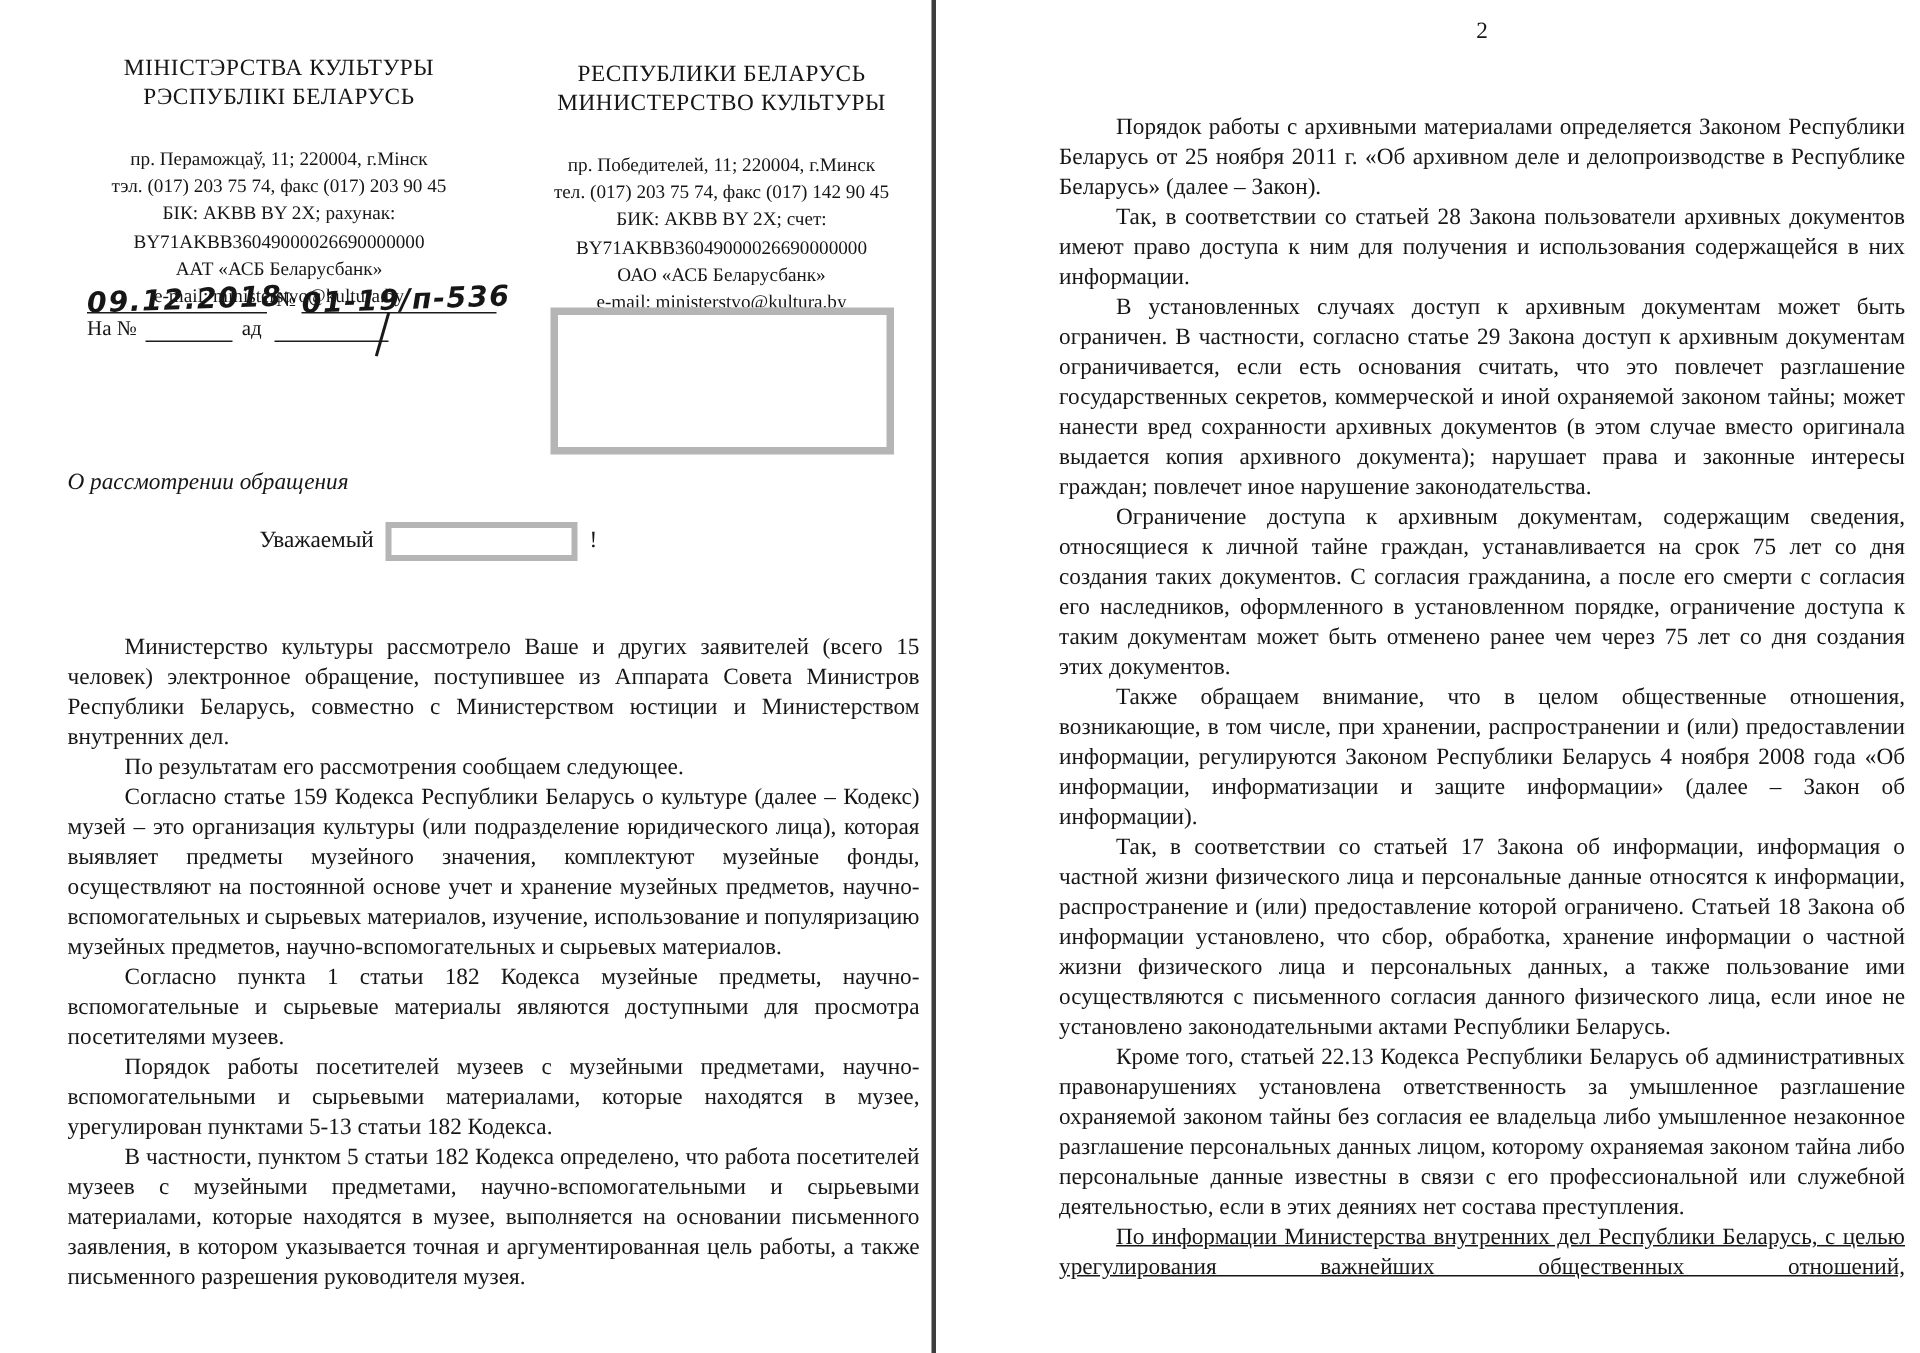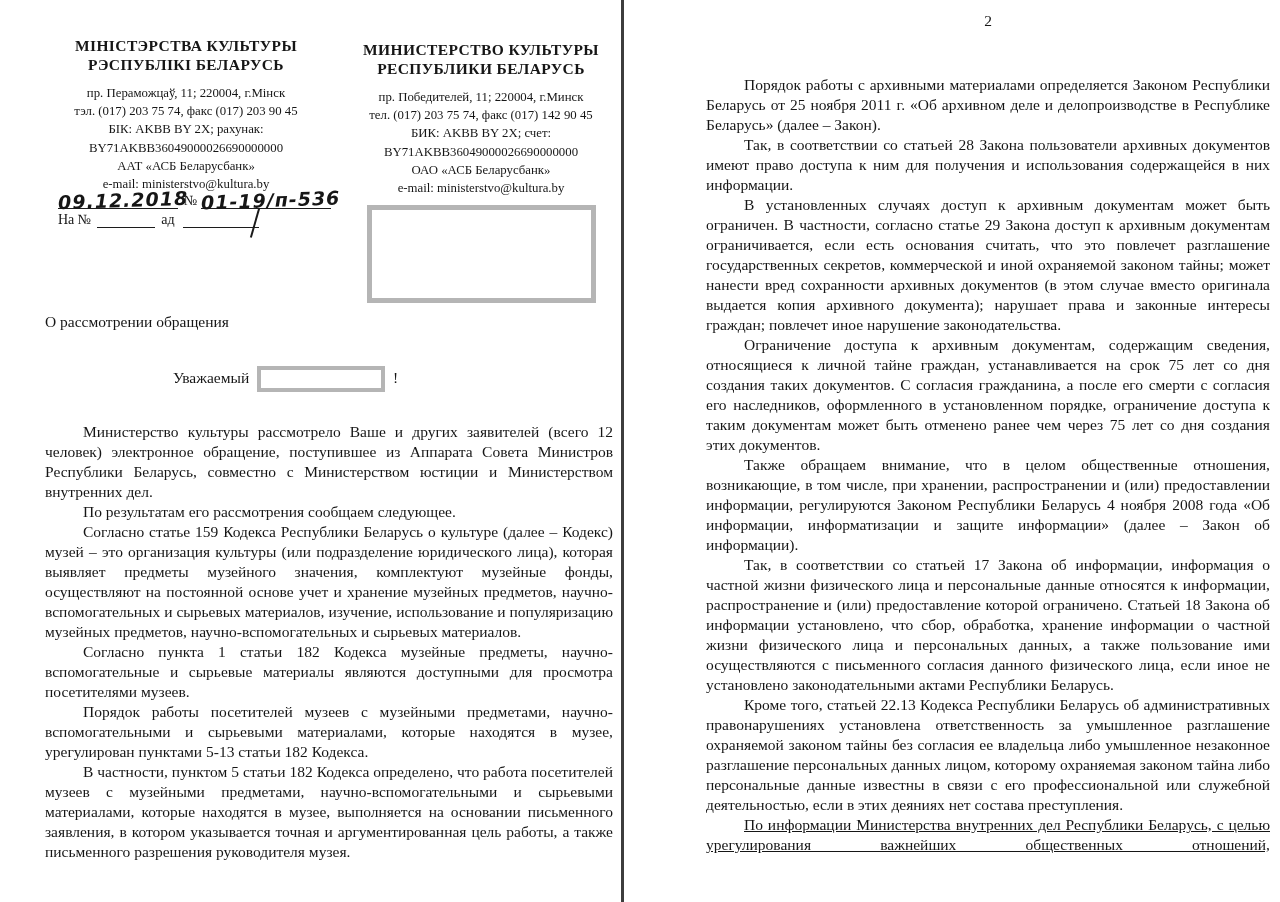--- a/index.html
+++ b/index.html
@@ -16,22 +16,22 @@
   .divider {
     position: absolute;
     left: 621px; top: 0;
     width: 3px; height: 902px;
     background: #3d3d3d;
   }
   
   .lh-col { position: absolute; text-align: center; }
   .lh-by { left: 38px;  top: 36px; width: 296px; }
   .lh-ru { left: 342px; top: 40px; width: 278px; }
-  .lh-title { font-weight: bold; font-size: 15.5px; line-height: 19px; letter-spacing: .4px; text-align: center; }
-  .lh-addr  { margin-top: 10px; font-size: 12.8px; line-height: 18.2px; }
+  .lh-title { font-weight: normal; font-size: 15.5px; line-height: 19px; letter-spacing: .4px; text-align: center; }
+  .lh-addr  { margin-top: 23px; font-size: 12.8px; line-height: 18.2px; }
   
   .ref { position: absolute; left: 58px; top: 186px; width: 290px; font-size: 14px; }
   .ref-row { display: flex; align-items: flex-end; }
   .u { display: inline-block; border-bottom: 1.6px solid #1c1c1c; }
   .date-u { width: 120px; text-align: center; }
   .num-u  { width: 130px; text-align: center; }
   .blank1 { width: 58px; margin: 0 6px; }
   .blank2 { width: 76px; margin-left: 8px; }
   .nosign { margin: 0 4px 0 6px; }
   .hand {
@@ -57,22 +57,22 @@
   .redact {
     position: absolute;
     background: #ffffff;
     border: 5px solid #b5b5b5;
     box-sizing: border-box;
   }
   .redact-address { left: 367px; top: 205px; width: 229px; height: 98px; }
   .redact-name  { display: inline-block; width: 128px; height: 26px; border-width: 4px;
                   position: relative; vertical-align: middle; margin: 0 4px; }
   
-  .subject { position: absolute; left: 45px; top: 313px; font-size: 15.5px; }
-  .greeting { position: absolute; left: 173px; top: 366px; font-size: 15.5px; white-space: nowrap; }
+  .subject { position: absolute; left: 45px; top: 313px; font-size: 15.5px; font-style: italic; }
+  .greeting { position: absolute; left: 173px; top: 348px; font-size: 15.5px; white-space: nowrap; }
   .body-col { position: absolute; overflow: hidden; margin-top: 21px; }
   .body1 { left: 45px;  top: 401px; width: 568px; height: 492px; }
   .body2 { left: 706px; top: 54px;  width: 564px; height: 846px; }
   .body-col p {
     margin: 0;
     font-size: 15.5px;
     line-height: 20px;
     text-indent: 38px;
     text-align: justify;
   }
@@ -101,22 +101,22 @@
         <div>тэл. (017) 203 75 74, факс (017) 203 90 45</div>
         <div>БІК: AKBB BY 2X; рахунак:</div>
         <div>BY71AKBB36049000026690000000</div>
         <div>ААТ «АСБ Беларусбанк»</div>
         <div>e-mail: ministerstvo@kultura.by</div>
       </div>
     </div>
 
     <div class="lh-col lh-ru">
       <div class="lh-title">
+        <div>РЕСПУБЛИКИ БЕЛАРУСЬ</div>
         <div>МИНИСТЕРСТВО КУЛЬТУРЫ</div>
-        <div>РЕСПУБЛИКИ БЕЛАРУСЬ</div>
       </div>
       <div class="lh-addr">
         <div>пр. Победителей, 11; 220004, г.Минск</div>
         <div>тел. (017) 203 75 74, факс (017) 142 90 45</div>
         <div>БИК: AKBB BY 2X; счет:</div>
         <div>BY71AKBB36049000026690000000</div>
         <div>ОАО «АСБ Беларусбанк»</div>
         <div>e-mail: ministerstvo@kultura.by</div>
       </div>
     </div>
@@ -140,21 +140,21 @@
 
     <div class="subject">О рассмотрении обращения</div>
 
     <div class="greeting">
       <span>Уважаемый</span>
       <span class="redact redact-name"></span>
       <span>!</span>
     </div>
 
     <div class="body-col body1">
-      <p>Министерство культуры рассмотрело Ваше и других заявителей (всего 12 человек) электронное обращение, поступившее из Аппарата Совета Министров Республики Беларусь, совместно с Министерством юстиции и Министерством внутренних дел.</p>
+      <p>Министерство культуры рассмотрело Ваше и других заявителей (всего 15 человек) электронное обращение, поступившее из Аппарата Совета Министров Республики Беларусь, совместно с Министерством юстиции и Министерством внутренних дел.</p>
       <p>По результатам его рассмотрения сообщаем следующее.</p>
       <p>Согласно статье 159 Кодекса Республики Беларусь о культуре (далее – Кодекс) музей – это организация культуры (или подразделение юридического лица), которая выявляет предметы музейного значения, комплектуют музейные фонды, осуществляют на постоянной основе учет и хранение музейных предметов, научно-вспомогательных и сырьевых материалов, изучение, использование и популяризацию музейных предметов, научно-вспомогательных и сырьевых материалов.</p>
       <p>Согласно пункта 1 статьи 182 Кодекса музейные предметы, научно-вспомогательные и сырьевые материалы являются доступными для просмотра посетителями музеев.</p>
       <p>Порядок работы посетителей музеев с музейными предметами, научно-вспомогательными и сырьевыми материалами, которые находятся в музее, урегулирован пунктами 5-13 статьи 182 Кодекса.</p>
       <p>В частности, пунктом 5 статьи 182 Кодекса определено, что работа посетителей музеев с музейными предметами, научно-вспомогательными и сырьевыми материалами, которые находятся в музее, выполняется на основании письменного заявления, в котором указывается точная и аргументированная цель работы, а также письменного разрешения руководителя музея.</p>
     </div>
   </div>
 
   <div class="divider"></div>
 

